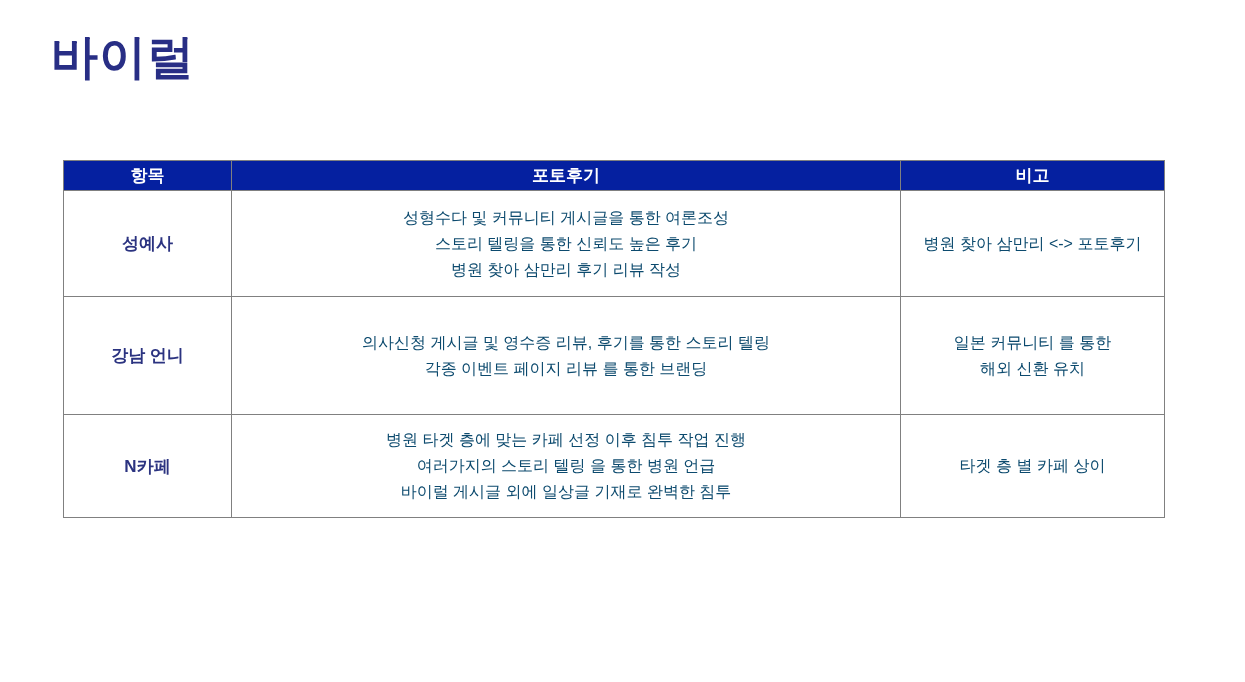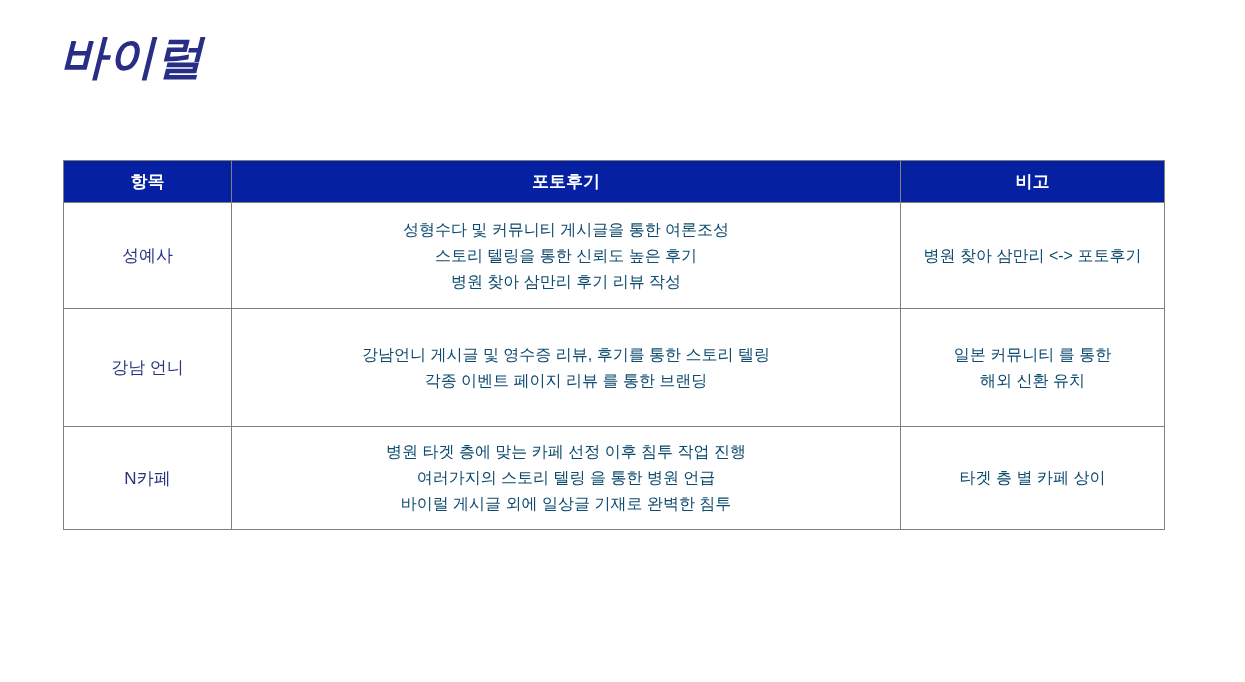--- a/index.html
+++ b/index.html
@@ -6,26 +6,25 @@
   html, body {
     width: 1245px; height: 682px;
     background: #ffffff;
     font-family: "Liberation Sans", "DejaVu Sans", sans-serif;
     overflow: hidden;
   }
   .slide { position: relative; width: 1245px; height: 682px; background: #ffffff; }
 
   .slide-title {
     position: absolute;
-    left: 60px; top: 26px;
+    left: 51px; top: 26px;
     font-size: 47px;
     font-weight: 800;
     letter-spacing: 1px;
     color: #282e85;
-    font-style: italic;
   }
 
   table.viral-table {
     position: absolute;
     left: 63px; top: 160px;
     width: 1101px;
     border-collapse: collapse;
     table-layout: fixed;
   }
   .viral-table col.c-item   { width: 168px; }
@@ -35,27 +34,27 @@
   .viral-table th, .viral-table td {
     border: 1px solid #808080;
     text-align: center;
     vertical-align: middle;
   }
   .viral-table thead th {
     background: #0520a0;
     color: #ffffff;
     font-size: 17px;
     font-weight: 700;
-    height: 42px;
+    height: 30px;
     margin-top: 12px;
   }
   .viral-table td.item-cell {
     color: #2b3380;
     font-size: 17px;
-    font-weight: 400;
+    font-weight: 700;
   }
   .viral-table td.detail-cell, .viral-table td.note-cell {
     color: #0c4a6e;
     font-size: 16px;
     font-weight: 400;
   }
   .cell-line { line-height: 26px; }
   tr.r1 { height: 106px; }
   tr.r2 { height: 118px; }
   tr.r3 { height: 98px; }
@@ -89,21 +88,21 @@
           <div class="cell-line">스토리 텔링을 통한 신뢰도 높은 후기</div>
           <div class="cell-line">병원 찾아 삼만리 후기 리뷰 작성</div>
         </td>
         <td class="note-cell">
           <div class="cell-line">병원 찾아 삼만리 &lt;-&gt; 포토후기</div>
         </td>
       </tr>
       <tr class="r2">
         <td class="item-cell">강남 언니</td>
         <td class="detail-cell">
-          <div class="cell-line">강남언니 게시글 및 영수증 리뷰, 후기를 통한 스토리 텔링</div>
+          <div class="cell-line">의사신청 게시글 및 영수증 리뷰, 후기를 통한 스토리 텔링</div>
           <div class="cell-line">각종 이벤트 페이지 리뷰 를 통한 브랜딩</div>
         </td>
         <td class="note-cell">
           <div class="cell-line">일본 커뮤니티 를 통한</div>
           <div class="cell-line">해외 신환 유치</div>
         </td>
       </tr>
       <tr class="r4">
         <td class="item-cell">N카페</td>
         <td class="detail-cell">

